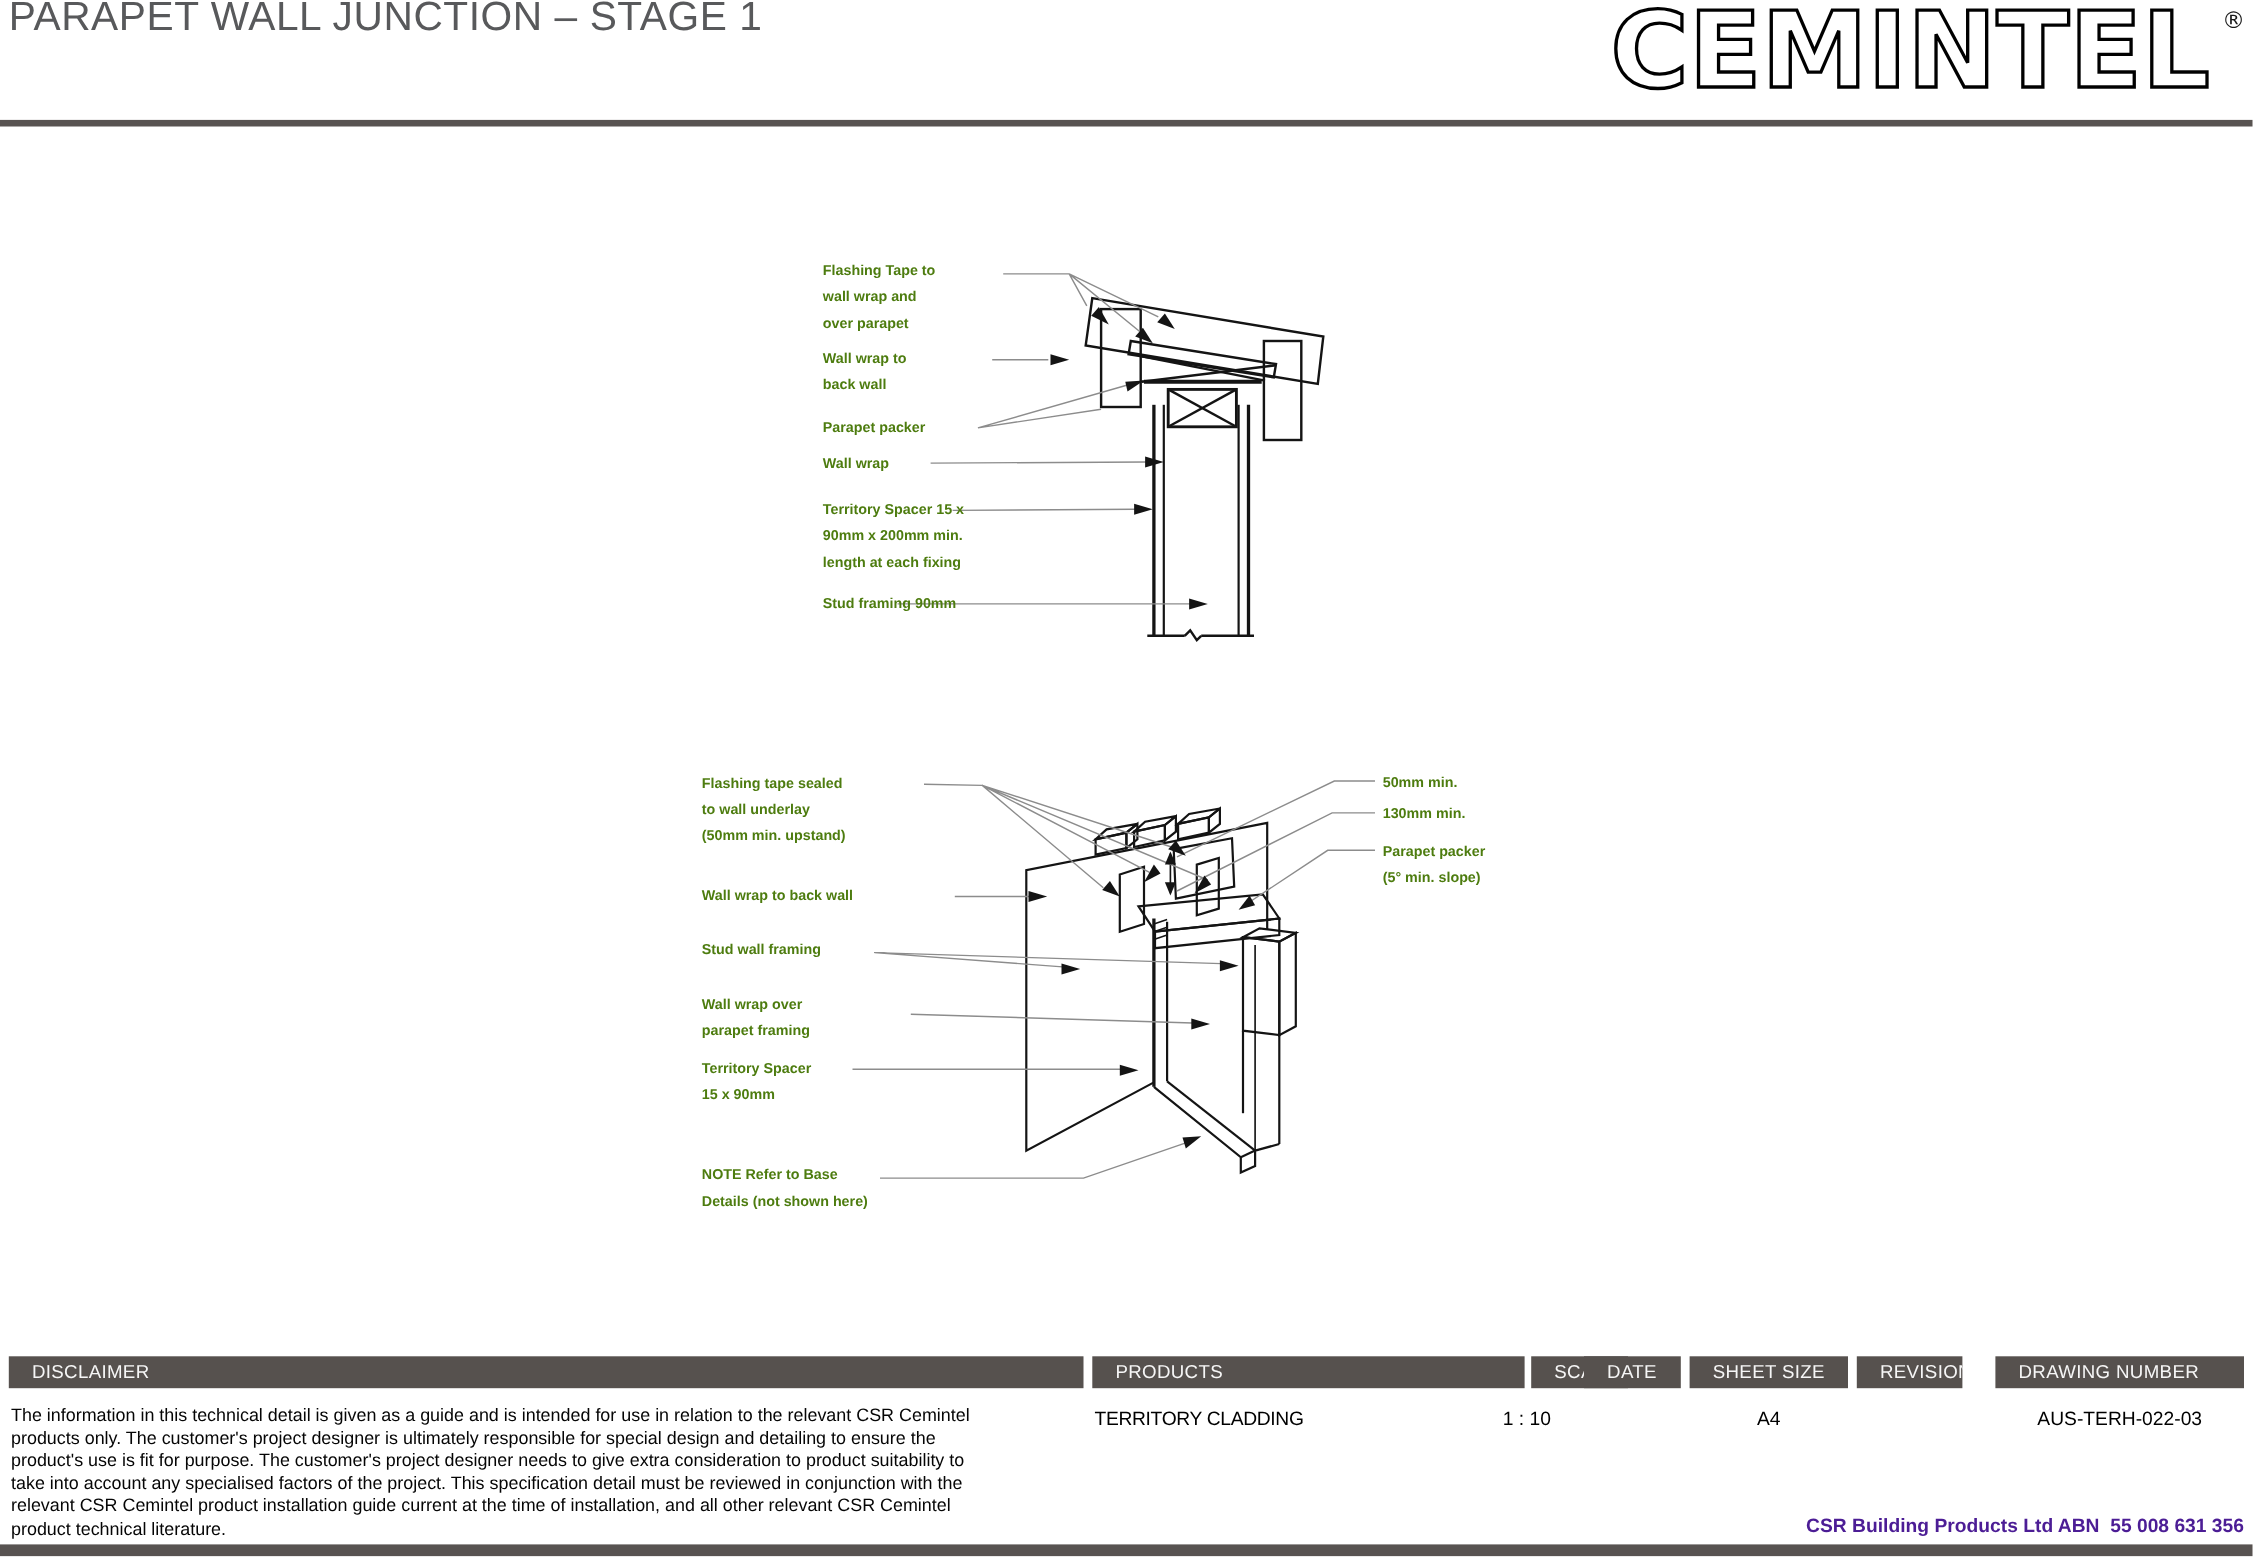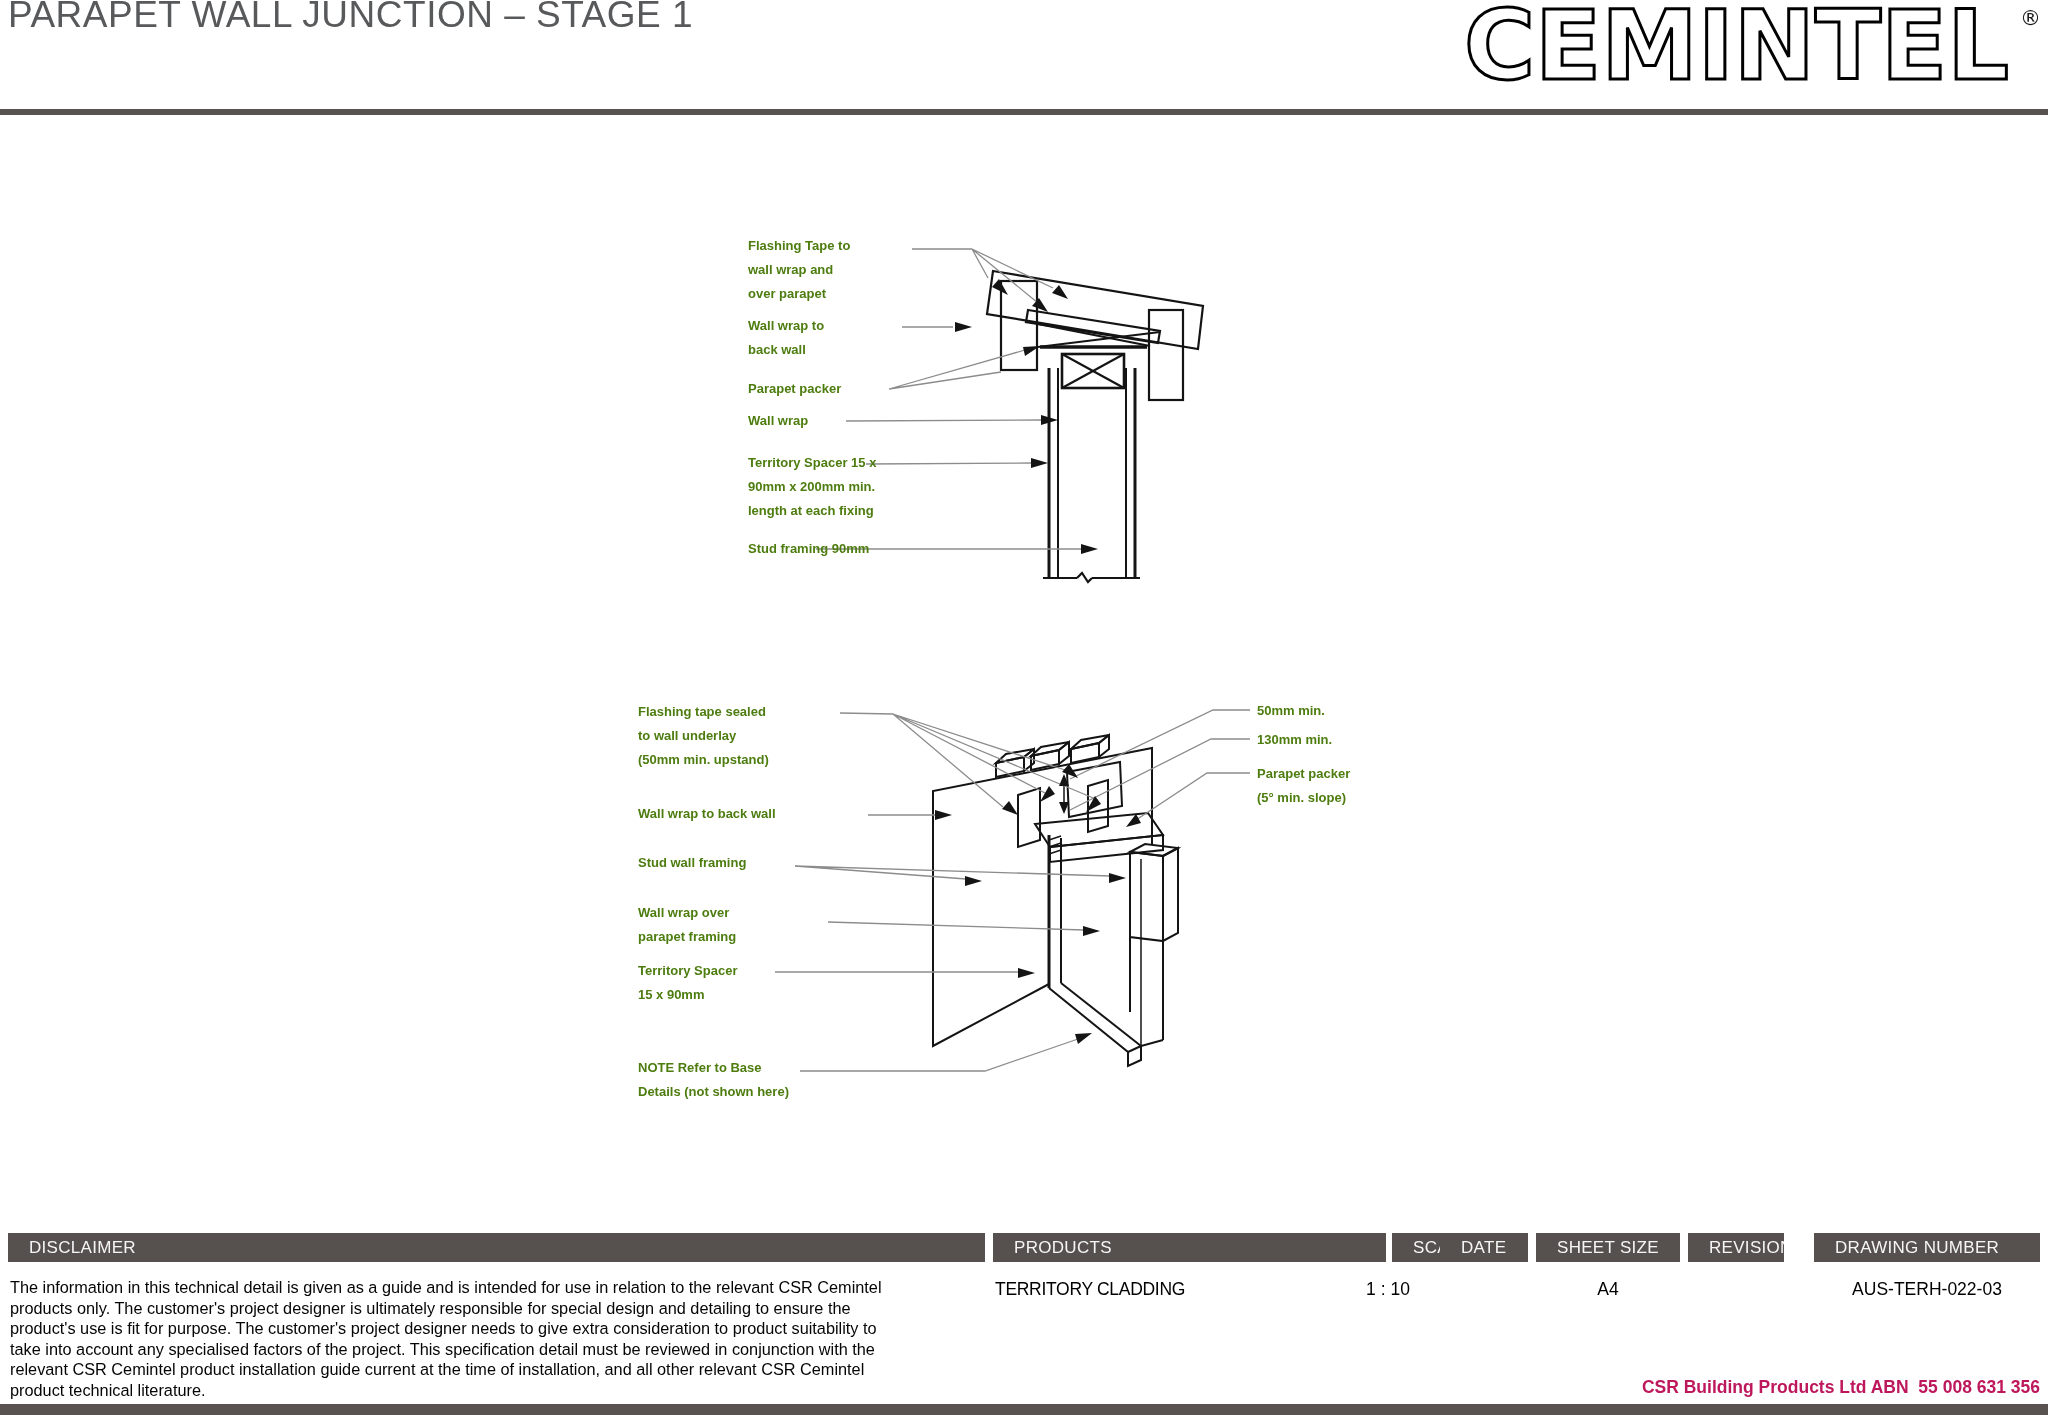--- a/index.html
+++ b/index.html
@@ -23,21 +23,21 @@
   .lbl { position:absolute; font-size:13px; line-height:24px; white-space:pre-line; color:#4d7c0f;font-weight:bold; }
 
   
   .fhead { position:absolute; top:1233px; height:29px; background:#56514e; color:#f6f6f6;
            font-size:17px; line-height:29px; padding-left:21px; box-sizing:border-box;
            letter-spacing:.3px; overflow:hidden; }
   .fval  { position:absolute; top:1279px; font-size:17.5px; color:#000; }
   .disclaimer { position:absolute; left:10px; top:1277px; width:965px; font-size:16.3px;
                 line-height:20.6px; white-space:pre-line; color:#050505; }
   .abn { position:absolute; right:8px; top:1377px; font-size:17.5px; font-weight:bold;
-         white-space:pre; color:#be185d; }
+         white-space:pre; color:#4c1d95; }
   .bottombar { position:absolute; left:0; top:1404px; width:2048px; height:11px; background:#585351; }
 </style>
 </head>
 <body>
 
 <div class="page">
 
   <div class="title">PARAPET WALL JUNCTION – STAGE 1</div>
 
   <svg class="logo" viewBox="0 0 585 92">

